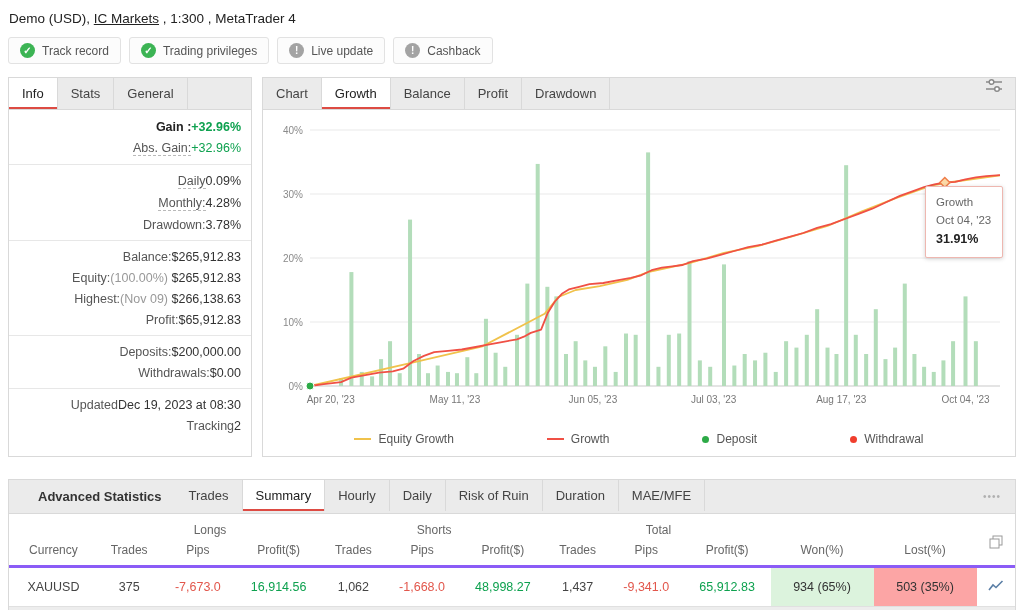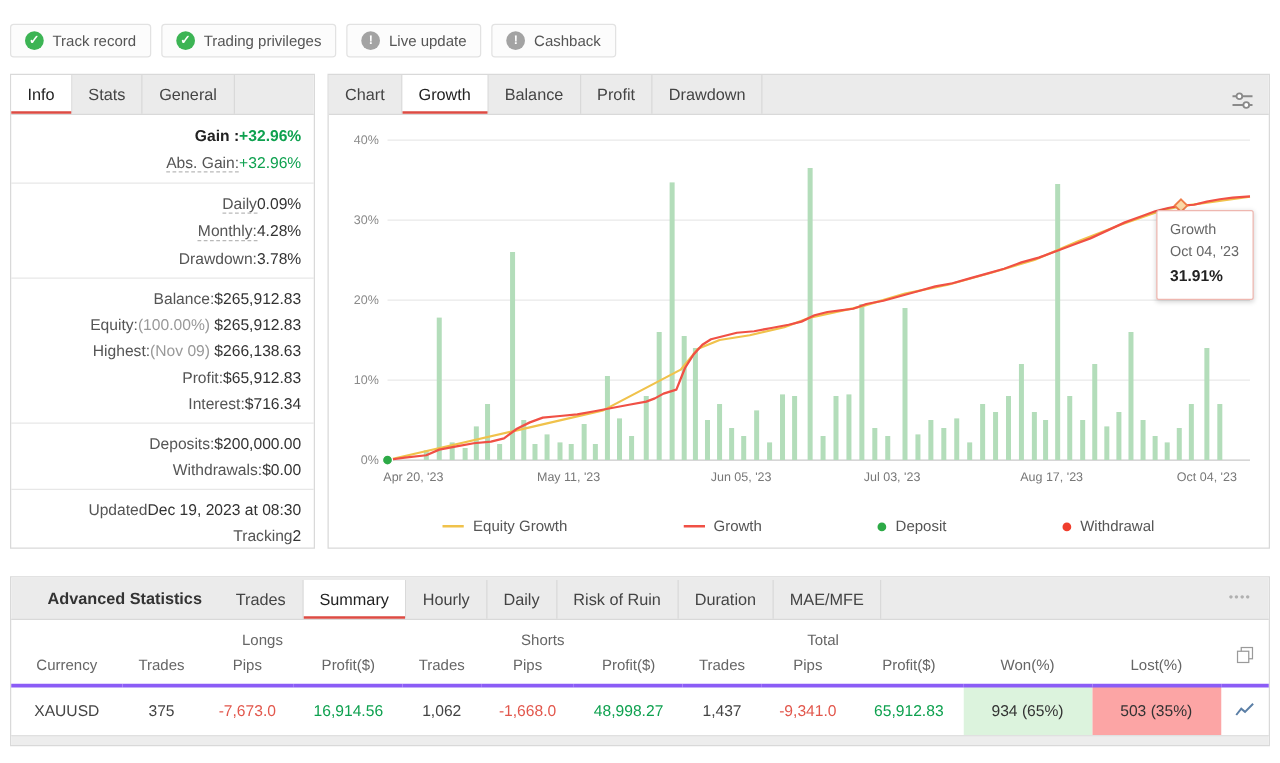--- a/index.html
+++ b/index.html
@@ -10,21 +10,21 @@
   .account-title a{color:#222;text-decoration:underline;cursor:pointer;}
   .badges{display:flex;gap:8px;margin-top:11px;}
   .badge{display:inline-flex;align-items:center;gap:7px;border:1px solid #e2e2e2;background:#fcfcfc;border-radius:3px;padding:5px 11px;font-size:12px;color:#555;cursor:pointer;}
   .bicon{width:15px;height:15px;border-radius:50%;color:#fff;font-size:10px;font-weight:bold;display:inline-flex;align-items:center;justify-content:center;line-height:1;flex:none;}
   .bicon.green{background:#3cb454;}
   .bicon.gray{background:#a3a3a3;}
   .main-row{display:flex;gap:10px;margin-top:13px;}
   .panel{border:1px solid #d9d9d9;background:#fff;}
   .stats-panel{width:244px;height:380px;}
   .chart-panel{flex:1;height:380px;display:flex;flex-direction:column;}
-  .tabbar{display:flex;background:#ebebeb;border-bottom:1px solid #d9d9d9;align-items:flex-end;}
+  .tabbar{display:flex;background:#ebebeb;border-bottom:1px solid #d9d9d9;align-items:flex-start;}
   .tab{padding:8px 13px;color:#444;border-right:1px solid #d9d9d9;position:relative;cursor:pointer;font-size:13px;white-space:nowrap;}
   .tab.active{background:#fff;color:#222;}
   .tab.active::after{content:"";position:absolute;left:0;right:0;bottom:0;height:2px;background:#dd4b43;}
   .tab-spacer{margin-left:auto;display:flex;align-items:center;padding:0 12px;}
   .stats-body{padding:6px 0 0;}
   .srow{display:flex;justify-content:flex-end;align-items:baseline;padding:3.5px 10px;font-size:12.5px;}
   .slabel{color:#555;}
   .slabel.bold{color:#222;font-weight:bold;}
   .hint{border-bottom:1px dashed #b9b9b9;}
   .sval{color:#333;text-align:right;}
@@ -56,20 +56,23 @@
   .won-cell{background:#dcf3dd;color:#333;}
   .lost-cell{background:#fca5a5;color:#333;}
   .adv-footer{height:8px;background:#ededed;border-top:1px solid #e0e0e0;}
   .icon-btn{cursor:pointer;display:inline-block;}
 </style>
 </head>
 <body>
 
 <div class="page">
 
+  <div class="account-title">
+    <span>Demo (USD), </span><a>IC Markets</a><span> , 1:300 , MetaTrader 4</span>
+  </div>
 
   <div class="badges">
     <div class="badge">
       <span class="bicon green">✓</span>
       <span>Track record</span>
     </div>
     <div class="badge">
       <span class="bicon green">✓</span>
       <span>Trading privileges</span>
     </div>
@@ -122,24 +125,20 @@
           <span class="slabel">Equity:</span>
           <span class="sval"><span class="muted">(100.00%) </span><span>$265,912.83</span></span>
         </div>
         <div class="srow">
           <span class="slabel">Highest:</span>
           <span class="sval"><span class="muted">(Nov 09) </span><span>$266,138.63</span></span>
         </div>
         <div class="srow">
           <span class="slabel">Profit:</span>
           <span class="sval">$65,912.83</span>
-        </div>
-        <div class="srow">
-          <span class="slabel">Interest:</span>
-          <span class="sval">$716.34</span>
         </div>
         <div class="divider"></div>
         <div class="srow">
           <span class="slabel">Deposits:</span>
           <span class="sval">$200,000.00</span>
         </div>
         <div class="srow">
           <span class="slabel">Withdrawals:</span>
           <span class="sval">$0.00</span>
         </div>

